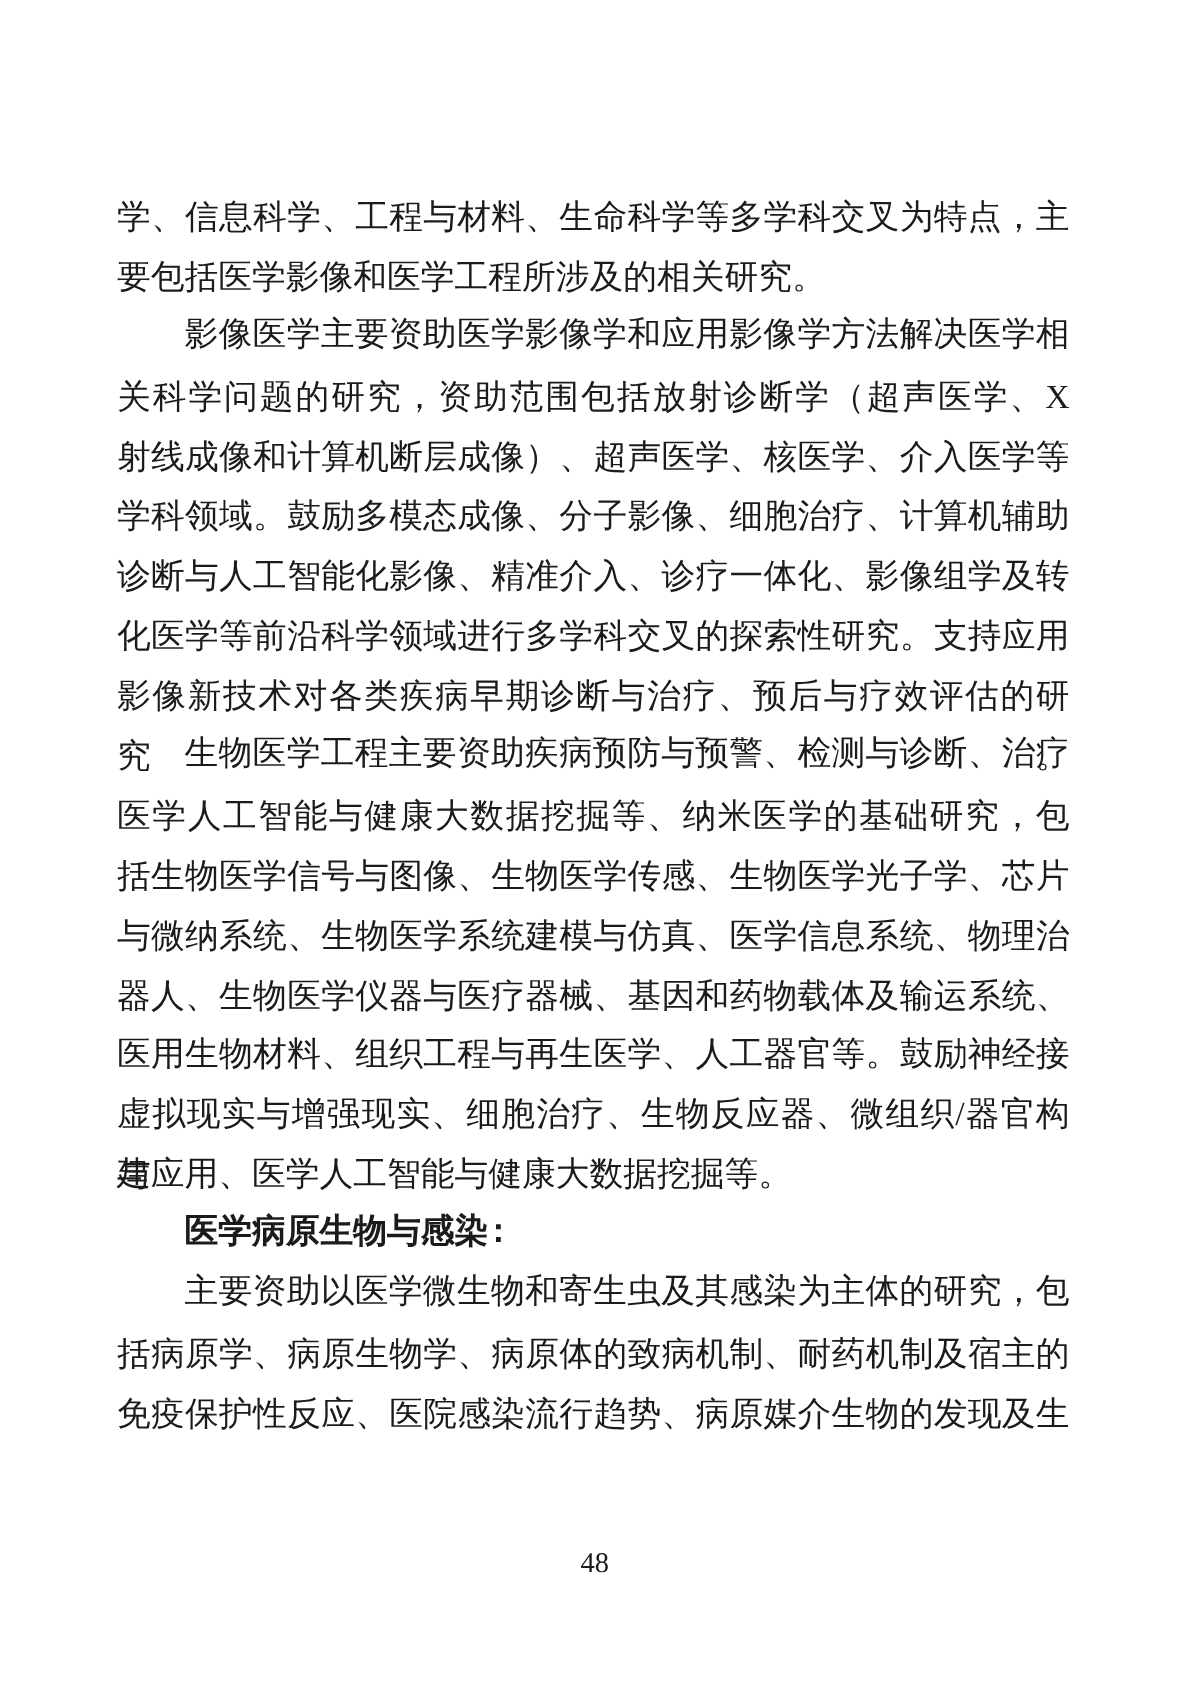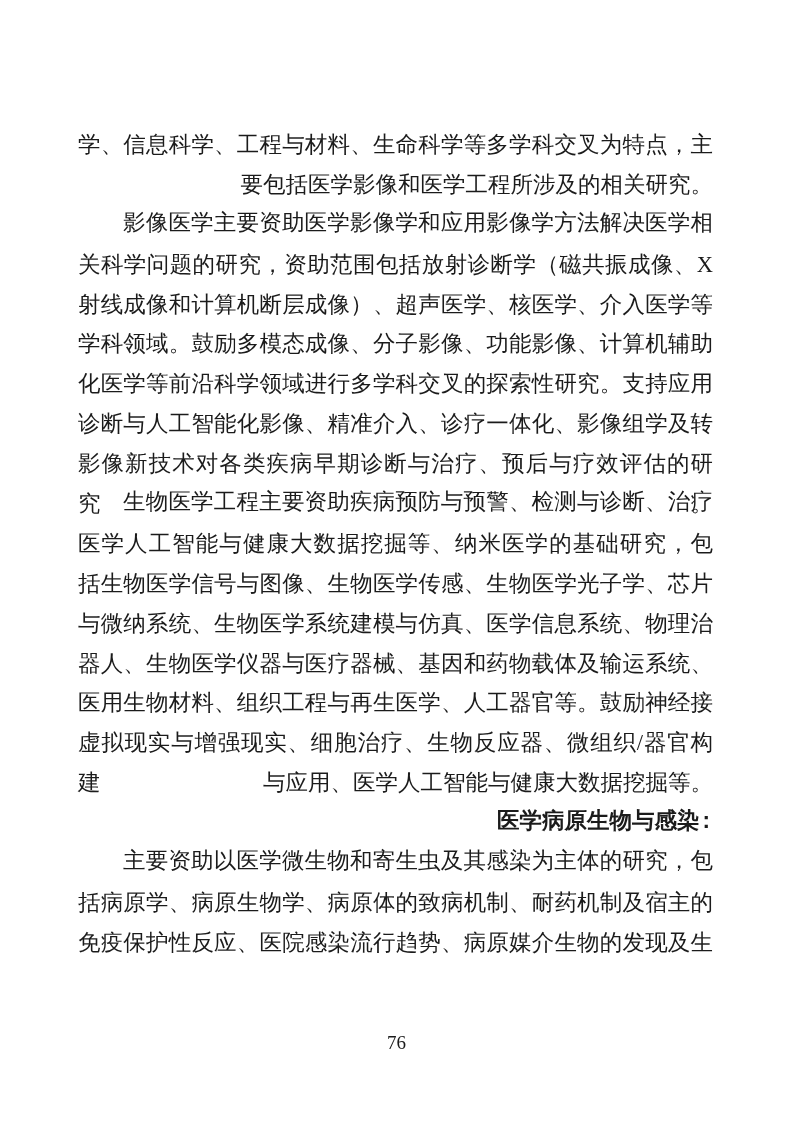--- a/index.html
+++ b/index.html
@@ -28,21 +28,21 @@
     top: 113px;
     width: 635px;
     font-size: 22.5px;
     line-height: 39.9px;
     letter-spacing: 0px;
     margin-top: 12px;
   }
   .line {
     height: 39.9px;
     white-space: nowrap;
-    text-align: right;
+    text-align: left;
   }
   
   .line.j {
     white-space: normal;
     text-align: justify;
     text-align-last: justify;
     text-justify: inter-character;
   }
   .line.indent {
     text-indent: 2em;
@@ -64,35 +64,35 @@
 </style>
 </head>
 <body>
 
 <div class="page">
 
   <div class="text-block">
     <div class="line j">学、信息科学、工程与材料、生命科学等多学科交叉为特点，主</div>
     <div class="line">要包括医学影像和医学工程所涉及的相关研究。</div>
     <div class="line j indent">影像医学主要资助医学影像学和应用影像学方法解决医学相</div>
-    <div class="line j">关科学问题的研究，资助范围包括放射诊断学（磁共振成像、X</div>
+    <div class="line j">关科学问题的研究，资助范围包括放射诊断学（超声医学、X</div>
     <div class="line j">射线成像和计算机断层成像）、超声医学、核医学、介入医学等</div>
-    <div class="line j">学科领域。鼓励多模态成像、分子影像、功能影像、计算机辅助</div>
+    <div class="line j">学科领域。鼓励多模态成像、分子影像、细胞治疗、计算机辅助</div>
+    <div class="line j">诊断与人工智能化影像、精准介入、诊疗一体化、影像组学及转</div>
     <div class="line j">化医学等前沿科学领域进行多学科交叉的探索性研究。支持应用</div>
-    <div class="line j">诊断与人工智能化影像、精准介入、诊疗一体化、影像组学及转</div>
     <div class="line j">影像新技术对各类疾病早期诊断与治疗、预后与疗效评估的研究。</div>
     <div class="line j indent">生物医学工程主要资助疾病预防与预警、检测与诊断、治疗</div>
     <div class="line j">医学人工智能与健康大数据挖掘等、纳米医学的基础研究，包</div>
     <div class="line j">括生物医学信号与图像、生物医学传感、生物医学光子学、芯片</div>
     <div class="line j">与微纳系统、生物医学系统建模与仿真、医学信息系统、物理治</div>
     <div class="line j">器人、生物医学仪器与医疗器械、基因和药物载体及输运系统、</div>
     <div class="line j">医用生物材料、组织工程与再生医学、人工器官等。鼓励神经接</div>
     <div class="line j">虚拟现实与增强现实、细胞治疗、生物反应器、微组织/器官构建</div>
     <div class="line">与应用、医学人工智能与健康大数据挖掘等。</div>
     <div class="line bold indent">医学病原生物与感染:</div>
     <div class="line j indent">主要资助以医学微生物和寄生虫及其感染为主体的研究，包</div>
     <div class="line j">括病原学、病原生物学、病原体的致病机制、耐药机制及宿主的</div>
     <div class="line j">免疫保护性反应、医院感染流行趋势、病原媒介生物的发现及生</div>
   </div>
 
-  <div class="page-number">76</div>
+  <div class="page-number">48</div>
 
 </div>
 
 </body></html>

